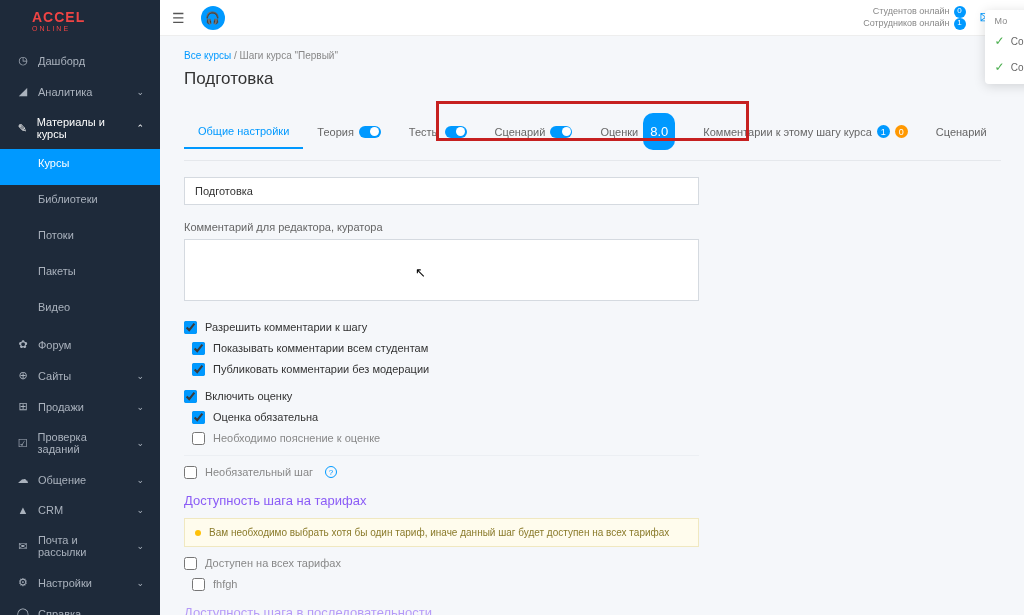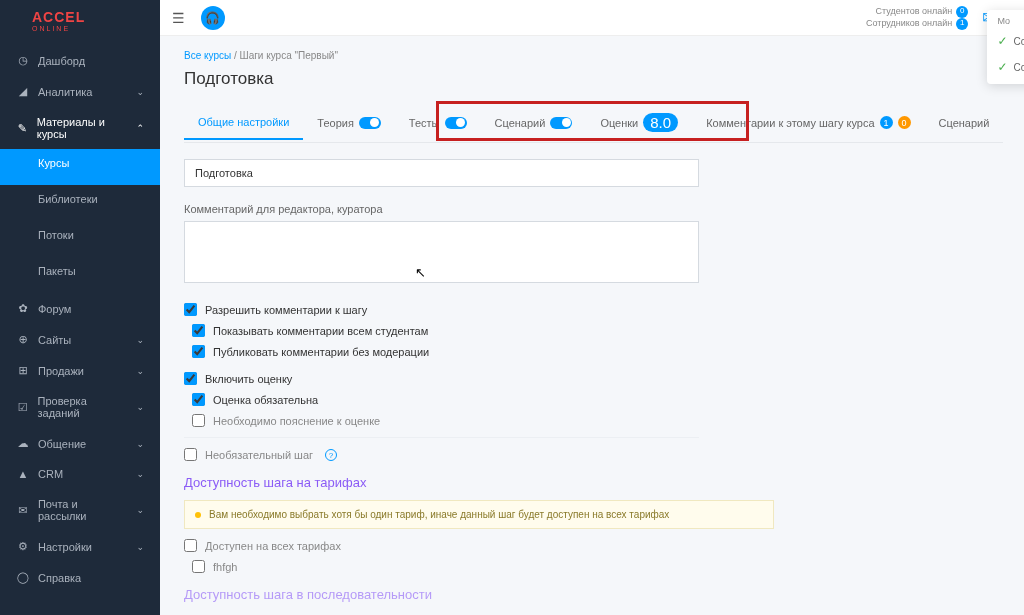--- a/index.html
+++ b/index.html
@@ -38,41 +38,41 @@
     .breadcrumb a { color: #0099ff; text-decoration: none; }
     .page-title { font-size: 17px; font-weight: 400; color: #333; margin-bottom: 14px; }
     
     .tabs { display: flex; align-items: center; gap: 0; border-bottom: 1px solid #e5e8ec; font-size: 11px; position: relative; }
     .tab { padding: 10px 14px; color: #666; cursor: pointer; display: flex; align-items: center; gap: 5px; white-space: nowrap; }
     .tab.active { color: #0099ff; border-bottom: 2px solid #0099ff; margin-bottom: -1px; }
     .highlight-box { border: 3px solid #c62020; position: absolute; top: -2px; left: 252px; width: 313px; height: 40px; pointer-events: none; }
     
     .toggle { width: 22px; height: 12px; background: #0099ff; border-radius: 10px; position: relative; display: inline-block; }
     .toggle::after { content: ''; position: absolute; width: 9px; height: 9px; background: #fff; border-radius: 50%; top: 1.5px; right: 1.5px; }
-    .score-badge { background: #0099ff; color: #fff; border-radius: 10px; padding: 1px 7px; font-size: 15px; }
+    .score-badge { background: #0099ff; color: #fff; border-radius: 10px; padding: 11px 7px; font-size: 13px; }
     .num-badge { display: inline-flex; width: 13px; height: 13px; border-radius: 50%; color: #fff; font-size: 9px; align-items: center; justify-content: center; }
     .num-badge.blue { background: #0099ff; }
     .num-badge.orange { background: #ff9800; }
 
     .form-section { margin-top: 16px; }
     .label { font-size: 11px; color: #666; margin-bottom: 6px; display: block; }
     .input { width: 515px; padding: 7px 10px; border: 1px solid #d5dae0; font-size: 11px; color: #333; background: #fff; }
     .textarea { width: 515px; height: 62px; border: 1px solid #d5dae0; padding: 7px 10px; font-size: 11px; resize: none; }
     
-    .check-row { display: flex; align-items: center; gap: 8px; font-size: 11px; color: #333; margin-bottom: 8px; }
+    .check-row { display: flex; gap: 8px; font-size: 11px; color: #333; margin-bottom: 8px; }
     .check-row input[type=checkbox] { width: 13px; height: 13px; accent-color: #0099ff; }
     .check-row.sub { margin-left: 8px; }
     .check-row.unchecked input { accent-color: #ccc; }
     .check-row .gray-text { color: #888; }
     
     .divider-line { height: 1px; background: #eceff3; margin: 10px 0; width: 515px; }
     .help-icon { display: inline-block; width: 12px; height: 12px; border: 1px solid #0099ff; border-radius: 50%; color: #0099ff; font-size: 8px; text-align: center; line-height: 11px; margin-left: 4px; }
     
     .section-title { font-size: 13px; color: #8b5cf6; margin: 14px 0 10px; }
-    .warning { width: 590px; background: #fffced; border: 1px solid #f0e8c0; padding: 8px 10px; font-size: 10px; color: #8a7a2a; display: flex; align-items: center; gap: 8px; }
+    .warning { width: 515px; background: #fffced; border: 1px solid #f0e8c0; padding: 8px 10px; font-size: 10px; color: #8a7a2a; display: flex; align-items: center; gap: 8px; }
     .warning .dot { width: 6px; height: 6px; background: #ffc107; border-radius: 50%; flex-shrink: 0; }
 
     .cursor { position: absolute; top: 265px; left: 415px; font-size: 13px; pointer-events: none; }
 
     
     .gi { font-style: normal; }
   </style>
 </head>
 <body>
 
@@ -101,20 +101,21 @@
     <span class="icon">
         <i class="gi">✎</i>
       </span>
     <span>Материалы и курсы</span>
     <span class="chev">⌃</span>
   </div>
   <div class="sub-item active">Курсы</div>
   <div class="sub-item">Библиотеки</div>
   <div class="sub-item">Потоки</div>
   <div class="sub-item">Пакеты</div>
+  <div class="sub-item">Видео</div>
 
   <div class="nav-item">
     <span class="icon">
         <i class="gi">✿</i>
       </span>
     <span>Форум</span>
   </div>
   <div class="nav-item">
     <span class="icon">
         <i class="gi">⊕</i>

